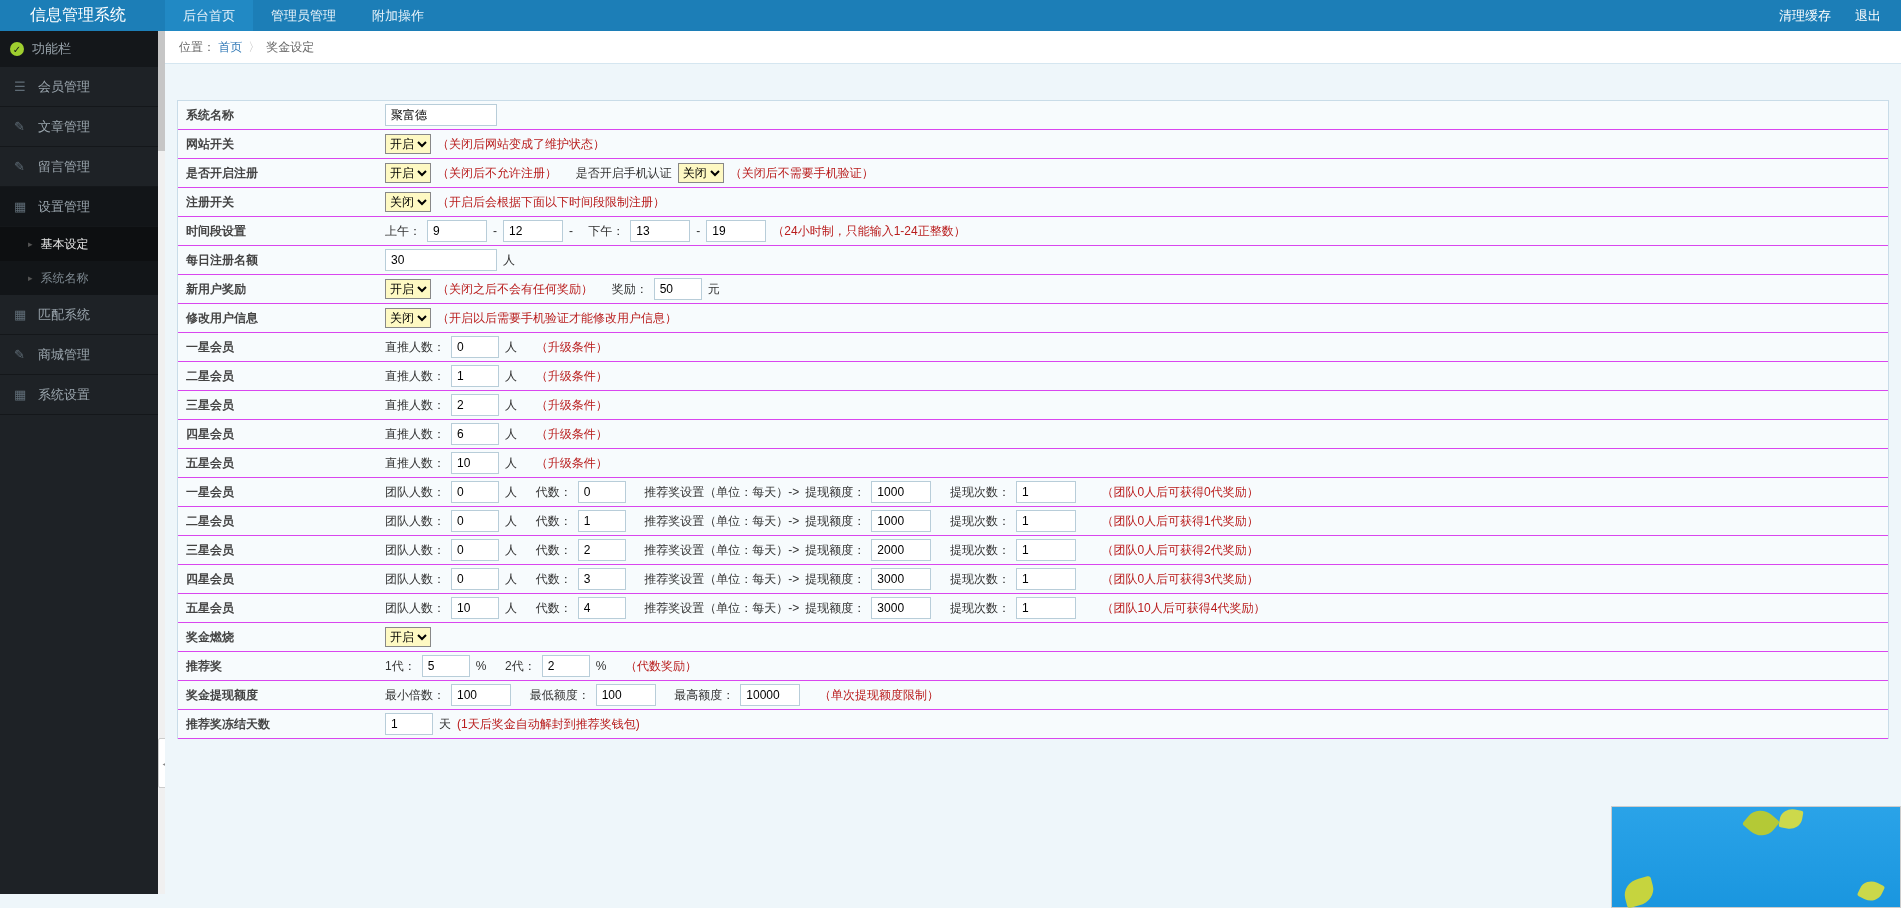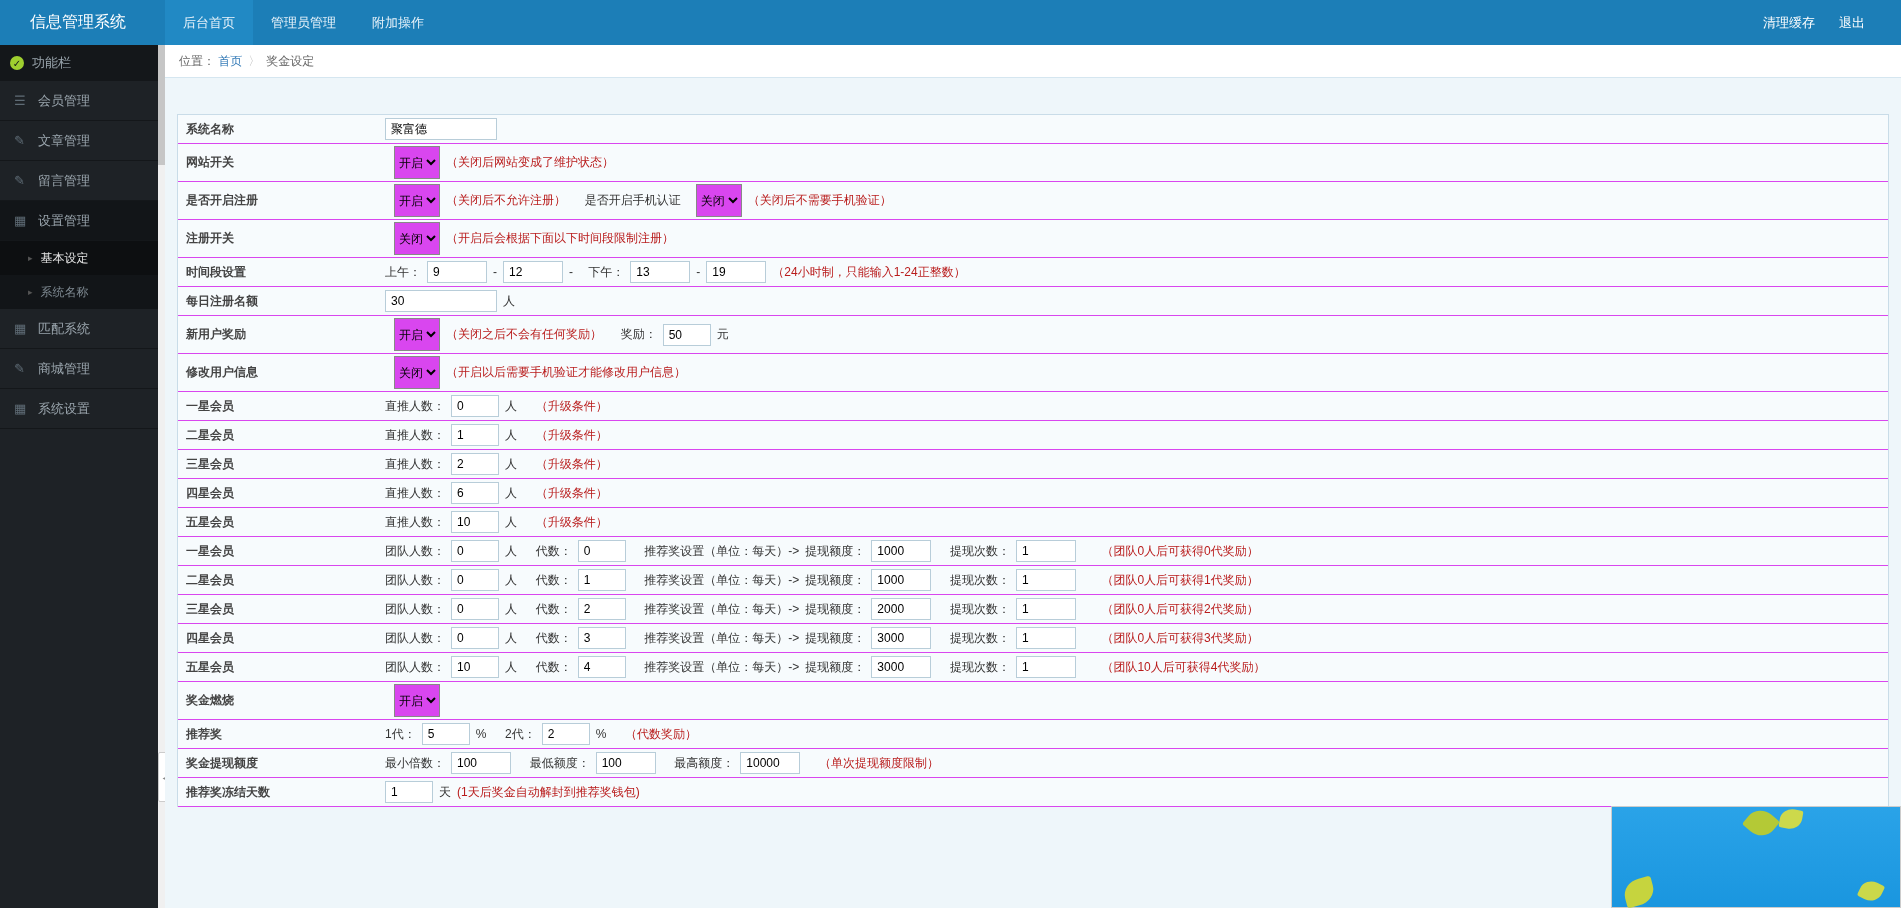--- a/index.html
+++ b/index.html
@@ -1,23 +1,23 @@
 <!DOCTYPE html>
 <html><head>
   <meta charset="utf-8">
   <style>
     * { box-sizing: border-box; margin: 0; padding: 0; }
     body { font-family: "Microsoft YaHei", Arial, sans-serif; font-size: 12px; color: #333; background: #eef6fa; overflow-x: hidden; }
     
-    .top-bar { height: 45px; background: #1c7eb7; display: flex; align-items: center; color: #fff; }
+    .top-bar { height: 31px; background: #1c7eb7; display: flex; align-items: center; color: #fff; }
     .top-brand { width: 165px; padding-left: 30px; font-size: 16px; }
     .top-nav { display: flex; height: 100%; }
     .top-nav-item { padding: 0 18px; display: flex; align-items: center; cursor: pointer; font-size: 13px; color: #e8f3fa; }
     .top-nav-item.active { background: #2189c4; }
-    .top-right { margin-left: auto; display: flex; height: 100%; padding-right: 24px; }
+    .top-right { margin-left: auto; display: flex; height: 100%; padding-right: 8px; }
     .top-right-item { padding: 0 12px; display: flex; align-items: center; cursor: pointer; font-size: 13px; }
     
     .layout { display: flex; }
     
     .sidebar { width: 165px; background: #1e2226; color: #9aa5ad; min-height: calc(100vh - 45px); position: relative; }
     .sidebar-handle { position: absolute; right: -7px; top: 707px; width: 14px; height: 50px; background: #fff; border: 1px solid #ccc; border-radius: 2px; display: flex; align-items: center; justify-content: center; cursor: pointer; font-size: 10px; color: #888; }
     .side-scroll { position: absolute; right: 0; top: 0; width: 7px; height: 100%; background: #f0f0f0; }
     .side-scroll-thumb { position: absolute; top: 0; left: 0; right: 0; height: 120px; background: #c6c6c6; }
     .side-header { height: 36px; display: flex; align-items: center; padding-left: 10px; background: #14171a; font-size: 13px; }
     .side-header .dot { width: 14px; height: 14px; border-radius: 50%; background: #9fcf2f; margin-right: 8px; display: flex; align-items: center; justify-content: center; color: #14171a; font-size: 10px; }
@@ -34,21 +34,21 @@
     .crumb a { color: #337ab7; text-decoration: none; }
     .crumb .sep { margin: 0 6px; color: #bbb; }
     
     .form-table { margin: 36px 12px 0 12px; border: 1px solid #c9dce8; border-bottom: none; }
     .form-row { display: flex; border-bottom: 1px solid #d946ef; background: #f7fbfd; min-height: 29px; align-items: center; }
     .form-row .lab { width: 207px; padding-left: 8px; font-weight: bold; color: #444; }
     .form-row .val { flex: 1; display: flex; align-items: center; flex-wrap: wrap; gap: 6px; padding: 2px 0; }
     .txt { height: 22px; border: 1px solid #b8cdd9; background: #fff; padding: 0 5px; font-size: 12px; width: 112px; }
     .txt.sm { width: 48px; }
     .txt.md { width: 60px; }
-    .sel { height: 33px; border: 1px solid #888; background: #d946ef; font-size: 12px; margin-left: 9px; }
+    .sel { height: 20px; border: 1px solid #888; background: #fef9c3; font-size: 12px; }
     .hint { color: #b91c1c; }
     .lbl-inline { color: #333; }
     
     .ad-widget { position: fixed; right: 0; bottom: 0; width: 290px; height: 102px; background: linear-gradient(#2aa3e8, #1a96df); border: 1px solid #ccc; }
     .leaf1 { position: absolute; top: 3px; left: 135px; width: 28px; height: 26px; background: #b4c936; border-radius: 60% 10% 60% 10%; transform: rotate(40deg); }
     .leaf2 { position: absolute; top: 2px; left: 168px; width: 22px; height: 20px; background: #cdd94b; border-radius: 60% 10% 60% 10%; transform: rotate(10deg); }
     .leaf3 { position: absolute; bottom: 2px; left: 12px; width: 30px; height: 26px; background: #c6d43e; border-radius: 60% 10% 60% 10%; transform: rotate(-15deg); }
     .leaf4 { position: absolute; bottom: 6px; right: 18px; width: 22px; height: 20px; background: #cbd84a; border-radius: 60% 10% 60% 10%; transform: rotate(25deg); }
   </style>
 </head>

